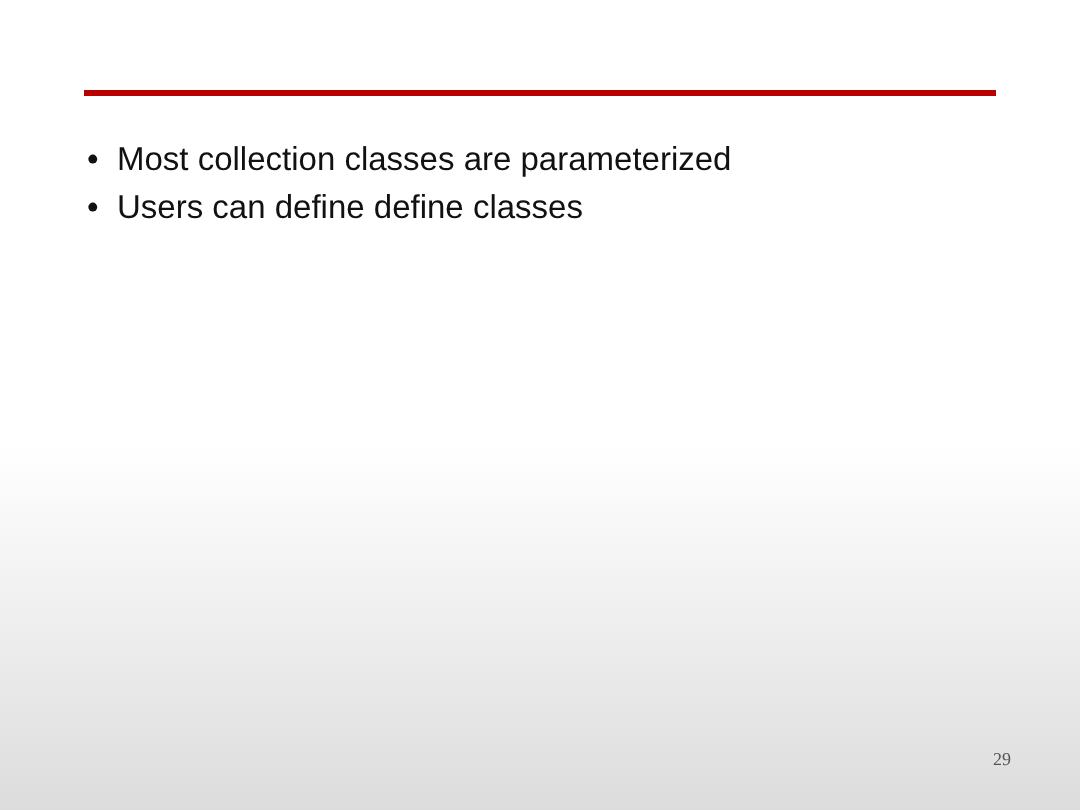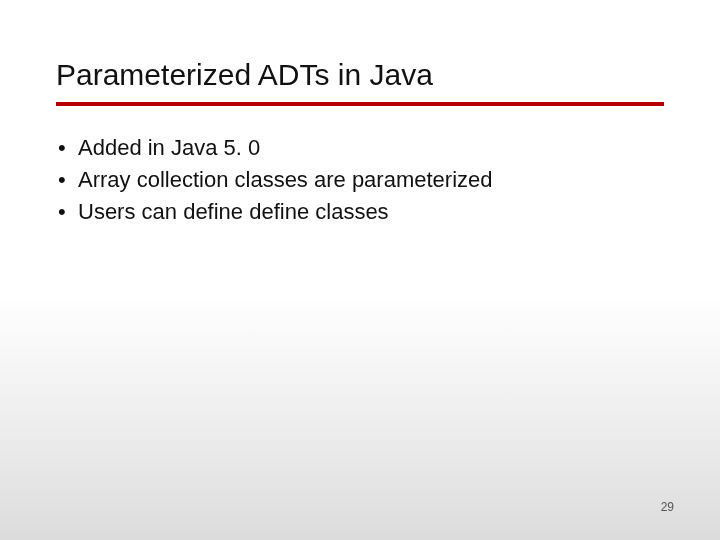--- a/index.html
+++ b/index.html
@@ -43,40 +43,36 @@
     vertical-align: top;
     text-align: left;
     padding-left: 2px;
   }
   .page-num {
     position: absolute;
     bottom: 26px;
     right: 46px;
     font-size: 12px;
     color: #555;
-    font-family: Liberation Sans, sans-serif;
+    font-family: Liberation Serif, serif;
   }
 </style>
 </head>
 <body>
 
 <div class="slide">
 
-  <div class="title">Parameterized ADTs in Java</div>
 
   <div class="rule" style="background:#b80000"></div>
 
   <div class="content">
 
-    <div class="row bullet-row">
-      <span class="dot">•</span><span>Added in Java 5. 0</span>
-    </div>
 
     <div class="row bullet-row">
-      <span class="dot">•</span><span>Array collection classes are parameterized</span>
+      <span class="dot">•</span><span>Most collection classes are parameterized</span>
     </div>
 
 
     <div class="row bullet-row">
       <span class="dot">•</span><span>Users can define define classes</span>
     </div>
 
   </div>
 
   <div class="page-num">29</div>

